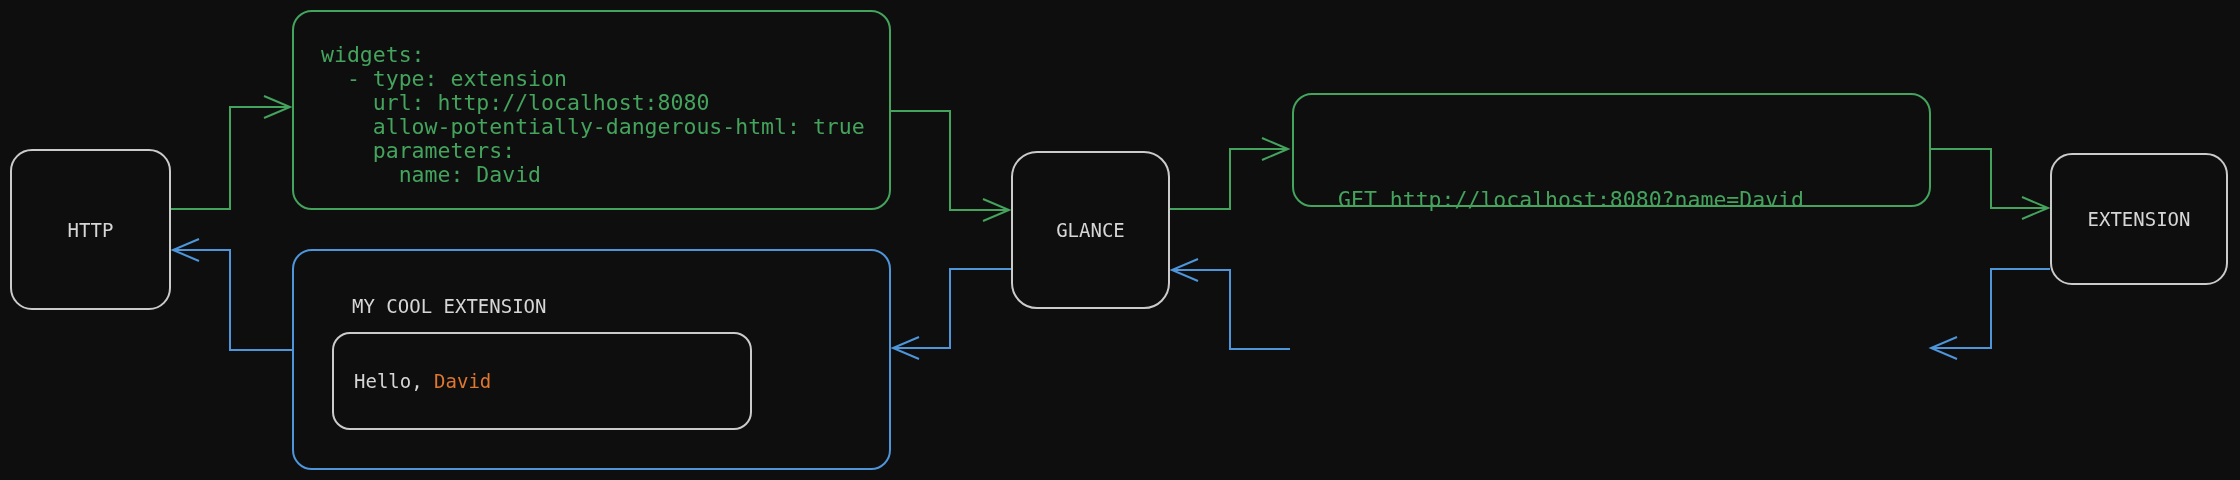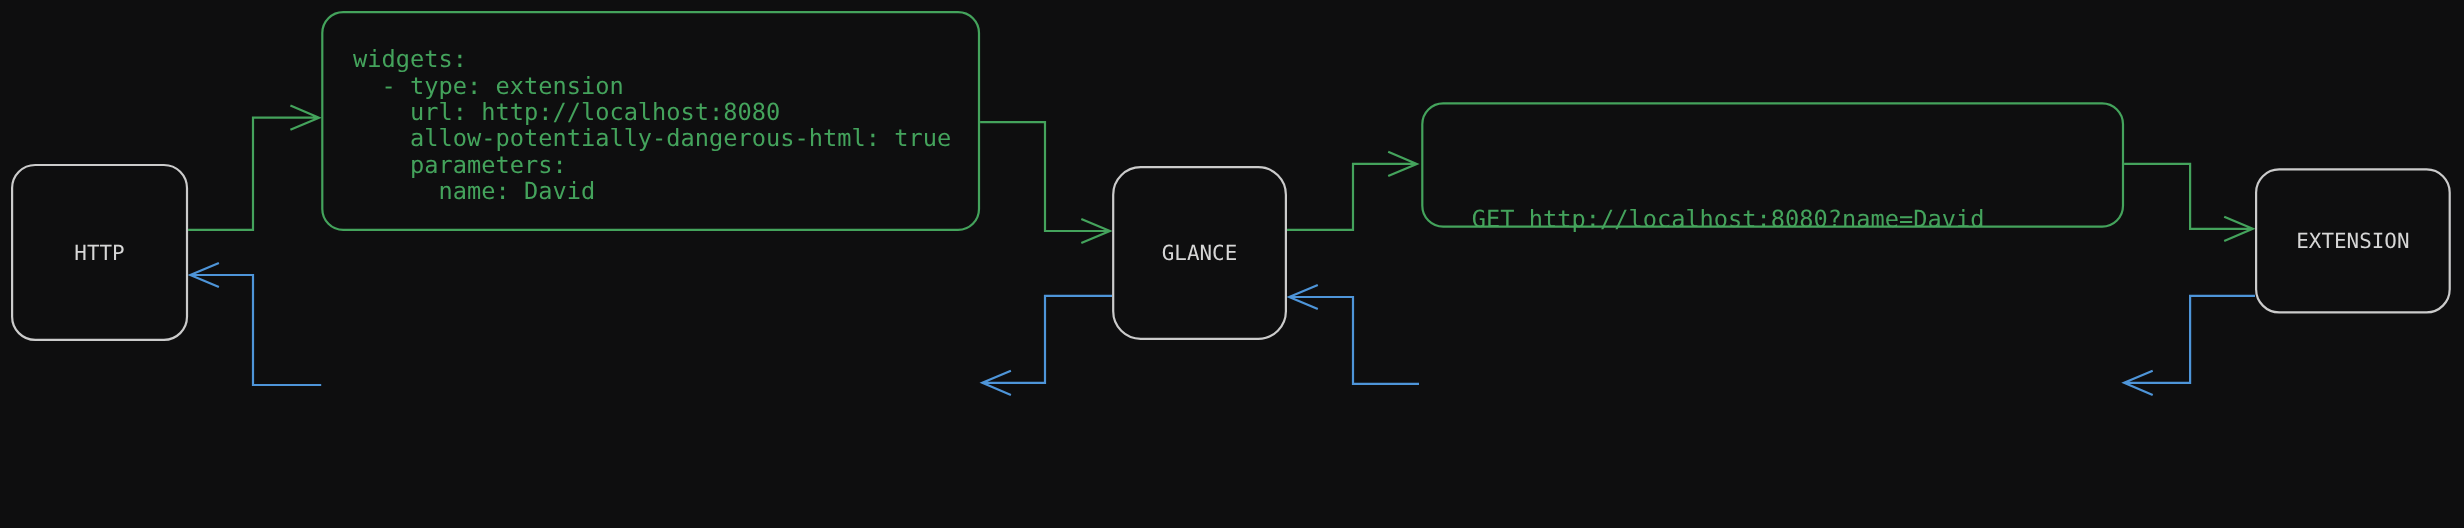--- a/index.html
+++ b/index.html
@@ -86,14 +86,20 @@
     allow-potentially-dangerous-html: true
     parameters:
       name: David</pre>
   </div>
 
   <div id="request-box" class="box content-box green">
     <pre class="code green">GET http://localhost:8080?name=David</pre>
   </div>
 
 
+  <div id="widget-box" class="box content-box blue">
+    <div id="widget-title">MY COOL EXTENSION</div>
+    <div id="widget-inner-frame">
+      <div id="widget-greeting"><span>Hello, </span><span class="name">David</span></div>
+    </div>
+  </div>
 
 </div>
 
 </body></html>

